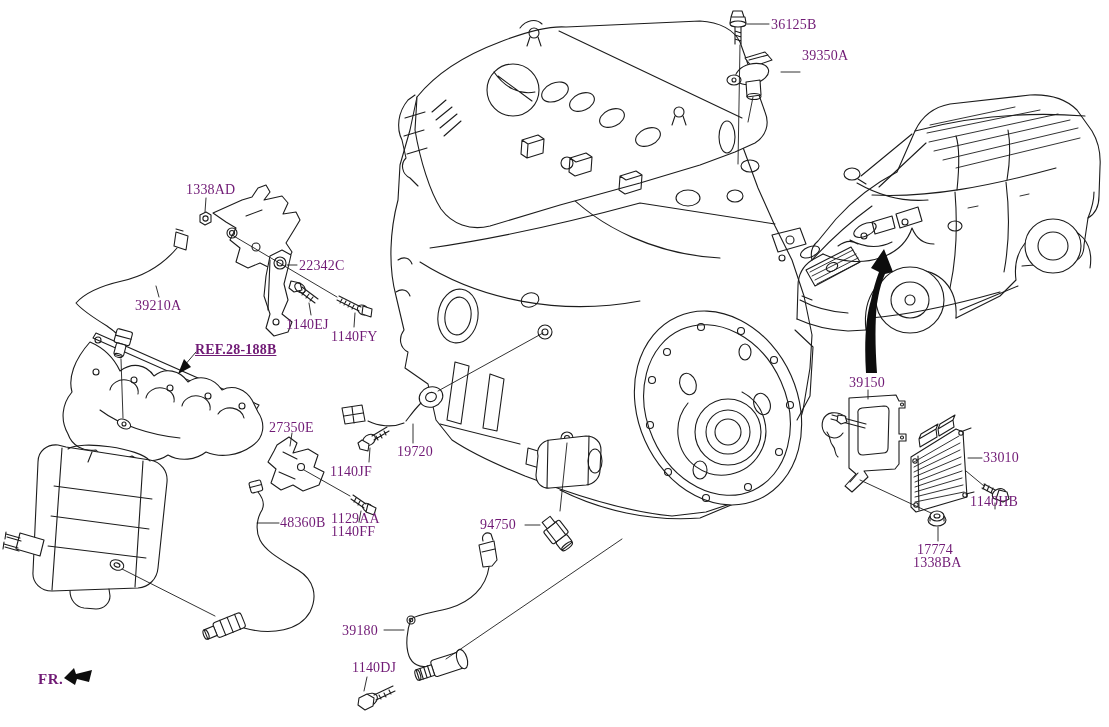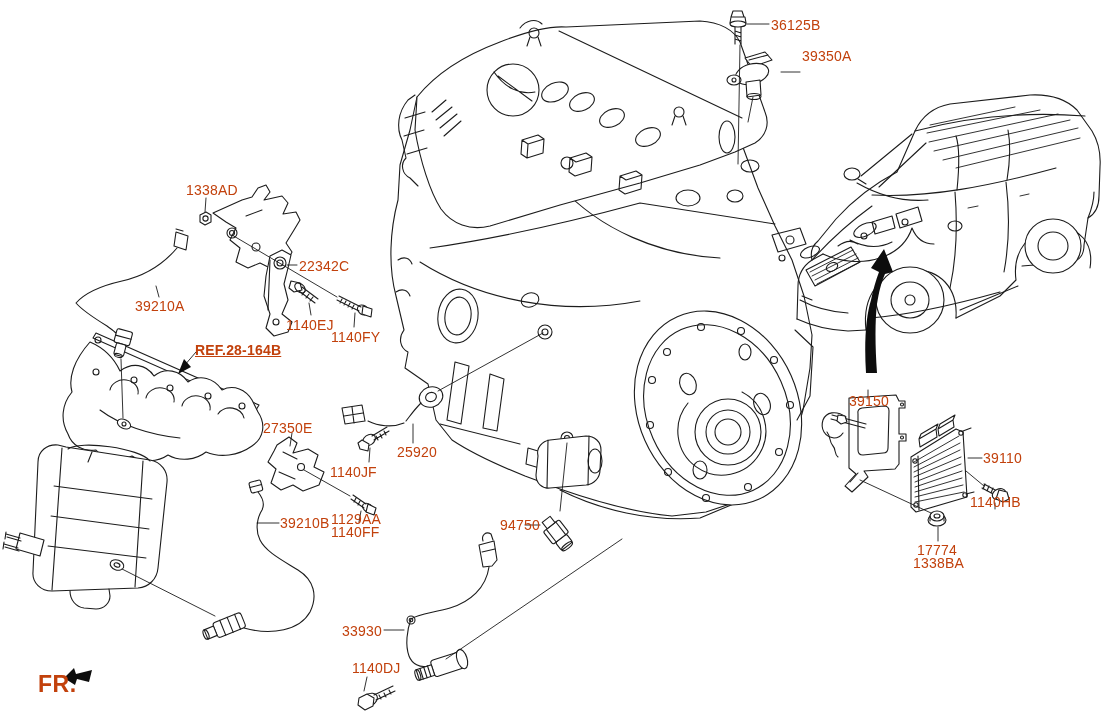--- a/index.html
+++ b/index.html
@@ -3,23 +3,23 @@
 <meta charset="utf-8">
 <style>
   html,body{margin:0;padding:0;background:#fff;}
   #stage{position:relative;width:1109px;height:727px;background:#fff;overflow:hidden;
          font-family:"Liberation Sans",sans-serif;}
   #art{position:absolute;left:0;top:0;}
   .ln{fill:none;stroke:#1c1c1c;stroke-width:1.1;stroke-linecap:round;stroke-linejoin:round;}
   .lnw{fill:#fff;stroke:#1c1c1c;stroke-width:1.1;stroke-linecap:round;stroke-linejoin:round;}
   .thin{fill:none;stroke:#1c1c1c;stroke-width:0.9;stroke-linecap:round;}
   .blk{fill:#0d0d0d;stroke:none;}
-  .part-label{position:absolute;font-size:14px;color:#c2410c;white-space:nowrap;letter-spacing:.2px;cursor:default;}
+  .part-label{position:absolute;font-size:14px;color:#701a75;white-space:nowrap;letter-spacing:.2px;cursor:default;font-family:Liberation Serif, serif;}
   .ref-label{font-weight:bold;text-decoration:underline;}
-  .fr-label{font-weight:bold;font-size:23px;letter-spacing:.5px;}
+  .fr-label{font-weight:bold;font-size:15px;letter-spacing:.5px;}
 </style>
 </head>
 <body>
 
 <div id="stage">
 
 <svg id="art" width="1109" height="727" viewBox="0 0 1109 727">
 
   <g>
 
@@ -416,30 +416,30 @@
   <path class="blk" d="M64,678 L74,668 L76,674 L92,670 L89,682 L77,679 L75,685 Z"></path>
 </svg>
 
 <div class="part-label" style="left:771px;top:17px">36125B</div>
 <div class="part-label" style="left:802px;top:48px">39350A</div>
 <div class="part-label" style="left:186px;top:182px">1338AD</div>
 <div class="part-label" style="left:299px;top:258px">22342C</div>
 <div class="part-label" style="left:135px;top:298px">39210A</div>
 <div class="part-label" style="left:286px;top:317px">1140EJ</div>
 <div class="part-label" style="left:331px;top:329px">1140FY</div>
-<div class="part-label ref-label" style="left:195px;top:342px">REF.28-164B</div>
-<div class="part-label" style="left:263px;top:420px">27350E</div>
-<div class="part-label" style="left:397px;top:444px">25920</div>
+<div class="part-label ref-label" style="left:195px;top:342px">REF.28-188B</div>
+<div class="part-label" style="left:269px;top:420px">27350E</div>
+<div class="part-label" style="left:397px;top:444px">19720</div>
 <div class="part-label" style="left:330px;top:464px">1140JF</div>
-<div class="part-label" style="left:280px;top:515px">39210B</div>
+<div class="part-label" style="left:280px;top:515px">48360B</div>
 <div class="part-label" style="left:331px;top:524px">1140FF</div>
 <div class="part-label" style="left:331px;top:511px">1129AA</div>
-<div class="part-label" style="left:500px;top:517px">94750</div>
-<div class="part-label" style="left:342px;top:623px">33930</div>
+<div class="part-label" style="left:480px;top:517px">94750</div>
+<div class="part-label" style="left:342px;top:623px">39180</div>
 <div class="part-label" style="left:352px;top:660px">1140DJ</div>
-<div class="part-label" style="left:849px;top:393px">39150</div>
-<div class="part-label" style="left:983px;top:450px">39110</div>
+<div class="part-label" style="left:849px;top:375px">39150</div>
+<div class="part-label" style="left:983px;top:450px">33010</div>
 <div class="part-label" style="left:970px;top:494px">1140HB</div>
 <div class="part-label" style="left:917px;top:542px">17774</div>
 <div class="part-label" style="left:913px;top:555px">1338BA</div>
 <div class="part-label fr-label" style="left:38px;top:671px">FR.</div>
 
 </div>
 
 </body></html>

